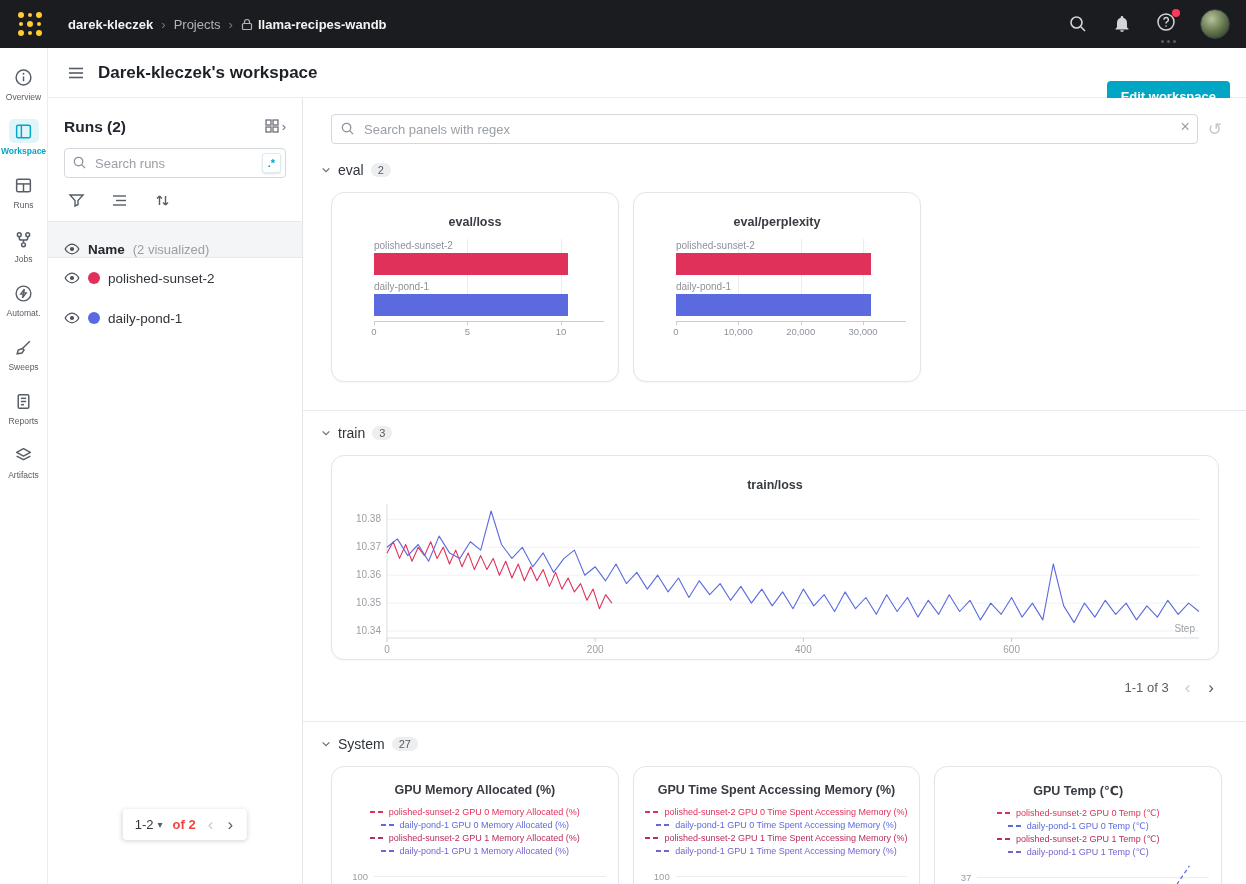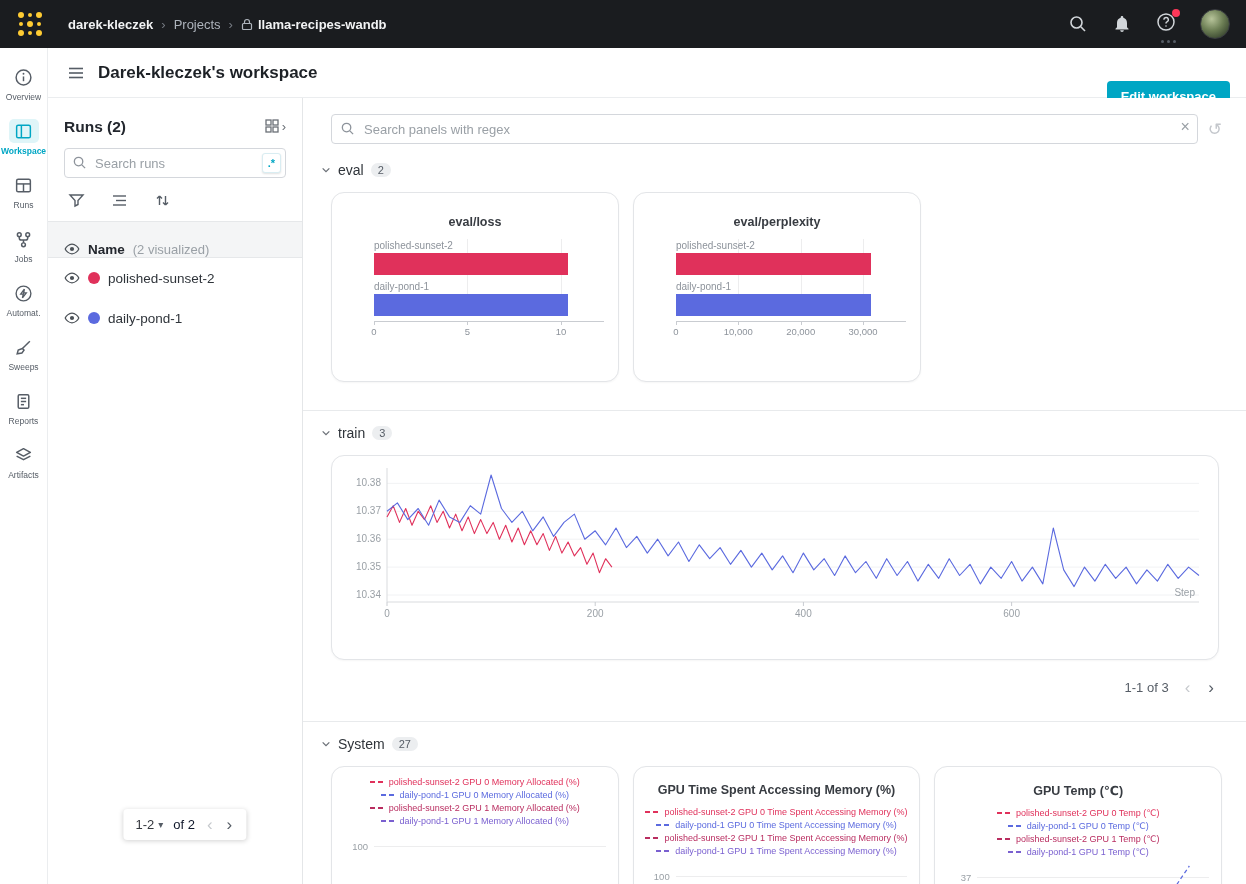--- a/index.html
+++ b/index.html
@@ -58,21 +58,21 @@
   .name-header { height:37px; display:flex; align-items:flex-end; gap:8px; padding:0 16px; background:#f4f5f6; border-top:1px solid #e6e8ea; border-bottom:1px solid #e6e8ea; }
   .name-header .nh { font-size:13.5px; font-weight:700; color:#23272e; }
   .name-header .nv { font-size:13px; color:#9aa0a6; }
   .run-row { height:40px; display:flex; align-items:center; gap:8px; padding:0 16px; cursor:pointer; }
   .eye { width:16px; height:16px; color:#4b5157; cursor:pointer; flex:0 0 16px; }
   .run-dot { width:12px; height:12px; border-radius:50%; flex:0 0 12px; }
   .run-name { font-size:13.5px; color:#2f343a; }
   .runs-pagination { position:absolute; bottom:44px; left:50%; transform:translateX(-42%); display:flex; align-items:center; gap:10px; background:#fff; border-radius:4px; box-shadow:0 1px 5px rgba(0,0,0,.18); padding:8px 12px; font-size:13px; color:#33373d; }
   .pg-range { display:flex; align-items:center; gap:4px; cursor:pointer; }
   .pg-caret { font-size:10px; color:#565d66; }
-  .pg-of { color:#0f172a; }
+  .pg-of { color:#ef4444;font-weight:bold; }
   .pg-chev { font-size:17px; line-height:14px; color:#565d66; cursor:pointer; padding:0 2px; }
   .pg-chev.dis { color:#c6c9cd; }
 
   
   .main { flex:1; min-width:0; overflow:hidden; background:#fff; }
   .panel-search-row { display:flex; align-items:center; padding:16px 24px 0 28px; gap:10px; }
   .panel-search { position:relative; flex:1; }
   .panel-search input { width:100%; height:30px; border:1px solid #d4d7dc; border-radius:4px; padding:0 30px 0 32px; font-size:13px; outline:none; }
   .panel-search input::placeholder { color:#9aa0a6; }
   .ps-mag { position:absolute; left:9px; top:7px; width:15px; height:15px; color:#8d939b; }
@@ -419,20 +419,21 @@
           <div class="section">
             <div class="section-head">
               <svg class="sec-chev" viewBox="0 0 12 10" fill="none" stroke="currentColor" stroke-width="1.5">
                   <polyline points="2,3 6,7 10,3"></polyline>
                 </svg>
               <span class="sec-name">train</span>
               <span class="sec-badge">3</span>
             </div>
             <div class="cards">
               <div class="panel train-panel">
+                <div class="panel-title">train/loss</div>
                 <div class="line-chart" id="train-chart"><svg viewBox="0 0 876 166" width="100%" height="166">
                       <line x1="50" y1="135.02083333333474" x2="862" y2="135.02083333333474" stroke="#f1f2f4"></line>
                       <text x="44" y="138.02083333333474" text-anchor="end" class="tickt">10.34</text>
                       <line x1="50" y1="107.10416666666868" x2="862" y2="107.10416666666868" stroke="#f1f2f4"></line>
                       <text x="44" y="110.10416666666868" text-anchor="end" class="tickt">10.35</text>
                       <line x1="50" y1="79.18750000000264" x2="862" y2="79.18750000000264" stroke="#f1f2f4"></line>
                       <text x="44" y="82.18750000000264" text-anchor="end" class="tickt">10.36</text>
                       <line x1="50" y1="51.27083333333658" x2="862" y2="51.27083333333658" stroke="#f1f2f4"></line>
                       <text x="44" y="54.27083333333658" text-anchor="end" class="tickt">10.37</text>
                       <line x1="50" y1="23.35416666666559" x2="862" y2="23.35416666666559" stroke="#f1f2f4"></line>
@@ -463,20 +464,21 @@
           <div class="section">
             <div class="section-head">
               <svg class="sec-chev" viewBox="0 0 12 10" fill="none" stroke="currentColor" stroke-width="1.5">
                   <polyline points="2,3 6,7 10,3"></polyline>
                 </svg>
               <span class="sec-name">System</span>
               <span class="sec-badge">27</span>
             </div>
             <div class="cards">
               <div class="panel sys-card">
+                <div class="sys-title">GPU Memory Allocated (%)</div>
                 <div class="sys-legend">
                     <div class="legend-row">
                       <span class="legend-marker" style="background: repeating-linear-gradient(90deg, rgb(224, 49, 91) 0px, rgb(224, 49, 91) 5px, transparent 5px, transparent 8px);"></span>
                       <span class="legend-text" style="color: rgb(224, 49, 91);">polished-sunset-2 GPU 0 Memory Allocated (%)</span>
                     </div>
                     <div class="legend-row">
                       <span class="legend-marker" style="background: repeating-linear-gradient(90deg, rgb(91, 106, 223) 0px, rgb(91, 106, 223) 5px, transparent 5px, transparent 8px);"></span>
                       <span class="legend-text" style="color: rgb(91, 106, 223);">daily-pond-1 GPU 0 Memory Allocated (%)</span>
                     </div>
                     <div class="legend-row">

